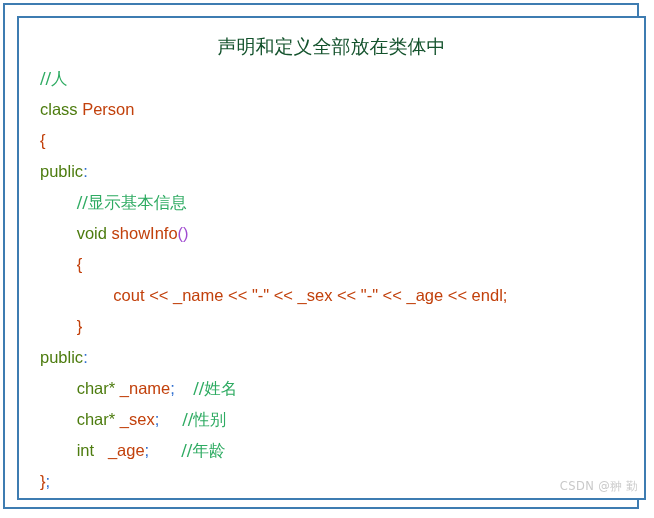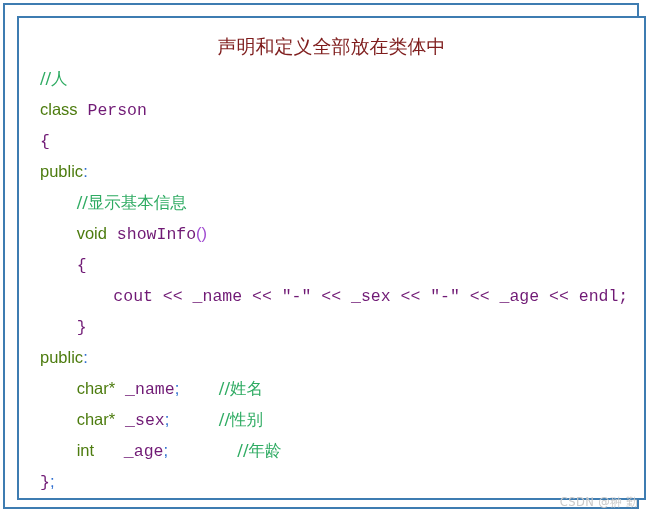--- a/index.html
+++ b/index.html
@@ -43,21 +43,21 @@
     top: 18px;
     width: 625px;
     height: 480px;
     box-sizing: border-box;
     padding: 0;
     overflow: hidden;
   }
 
   .doc-title {
     text-align: center;
-    color: #7f1d1d;
+    color: #14532d;
     font-size: 19px;
     line-height: 22px;
     margin-top: 17px;
     margin-bottom: 6px;
     font-family: "DejaVu Sans", "Liberation Sans", sans-serif;
     white-space: nowrap;
   }
 
   .code {
     margin: 0;
@@ -72,26 +72,26 @@
     display: block;
     height: 31px;
     white-space: pre;
   }
 
   
   .kw   { color: #4d7c0f; }
   .cmt  { color: #2eab62; font-family: "DejaVu Sans", "Liberation Sans", sans-serif; }
   .punc { color: #a04bd0; }
   .semi { color: #2f6fd0; }
-  .plain{ color: #701a75; font-family: Liberation Mono, monospace; }
+  .plain{ color: #c2410c; }
 
   .watermark {
     position: absolute;
     right: 16px;
-    bottom: 8px;
+    bottom: 24px;
     font-size: 11.5px;
     color: #c9c9c9;
     font-family: "DejaVu Sans", "Liberation Sans", sans-serif;
     letter-spacing: 0.4px;
     white-space: nowrap;
   }
 </style>
 </head>
 <body>
 

